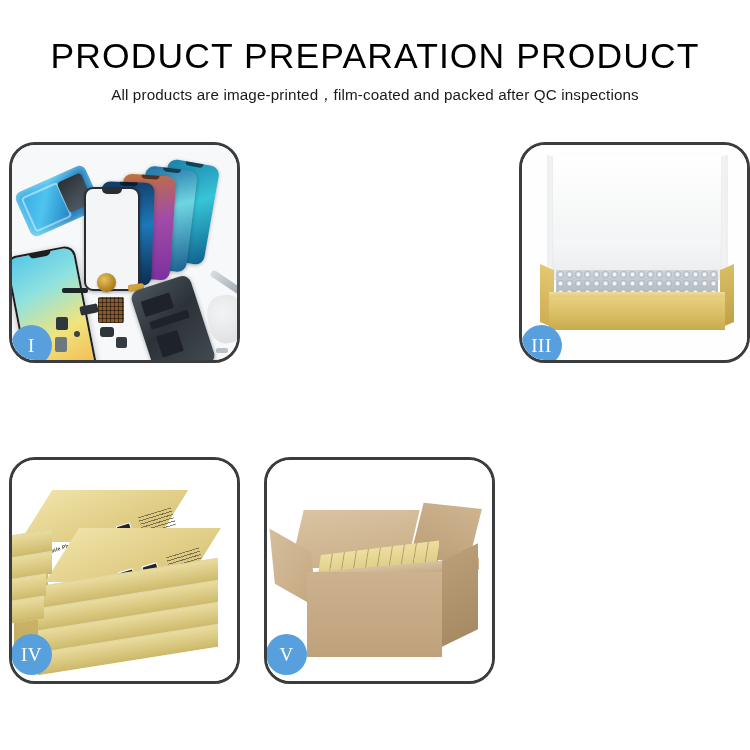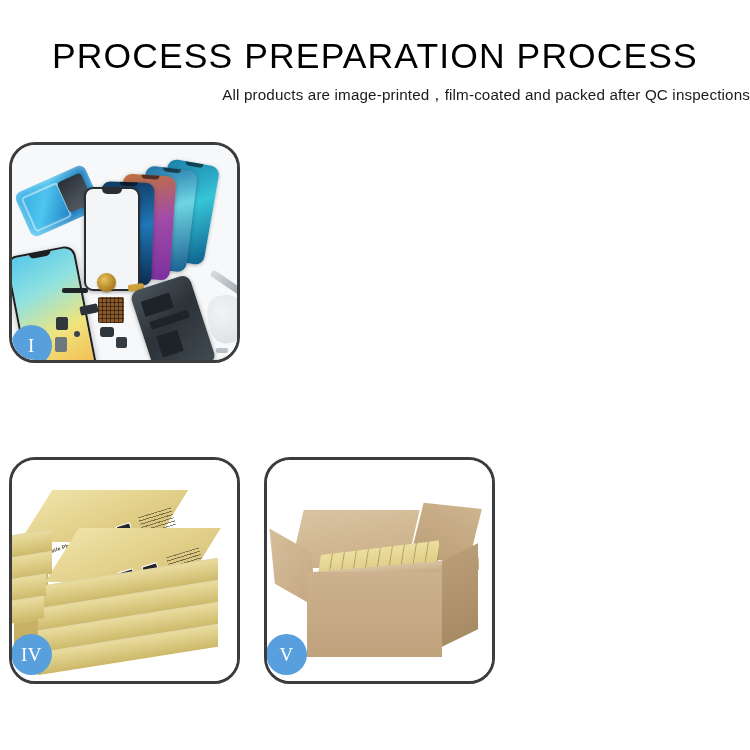--- a/index.html
+++ b/index.html
@@ -31,21 +31,21 @@
     letter-spacing: 1.1px;
     font-weight: 400;
     color: #000000;
     white-space: nowrap;
     font-family: "Liberation Sans", sans-serif;
   }
   #page-subtitle {
     position: absolute;
     left: 0; top: 85px;
     width: 750px;
-    text-align: right;
+    text-align: center;
     font-size: 15.2px;
     letter-spacing: 0.15px;
     color: #1a1a1a;
     white-space: nowrap;
     font-family: "Liberation Sans", sans-serif;
   }
 
   
   #panel-grid {
     position: absolute;
@@ -444,21 +444,21 @@
   .p6-flapmark {
     position:absolute;
     background:rgba(150,126,96,.5);
     border-radius:1px;
   }
 </style>
 </head>
 <body>
 
 <div id="header">
-  <div id="page-title">PROCESS PREPARATION PROCESS</div>
+  <div id="page-title">PRODUCT PREPARATION PRODUCT</div>
   <div id="page-subtitle">All products are image-printed，film-coated and packed after QC inspections</div>
 </div>
 
 <div id="panel-grid">
 
   <div class="panel r1 c1">
     <div class="stage">
       <div class="p1-bg"></div>
       <div class="p1-film"></div>
 
@@ -499,20 +499,37 @@
       </div>
       <div class="p1-hand"></div>
       <div class="p1-tweez"></div>
     </div>
     <div class="badge-wrap">
       <div class="badge">I</div>
     </div>
   </div>
 
 
+  <div class="panel r1 c3">
+    <div class="stage">
+      <div class="p3-bg"></div>
+      <div class="p3-lid-left"></div>
+      <div class="p3-lid-right"></div>
+      <div class="p3-lid"></div>
+      <div class="p3-inner"></div>
+      <div class="p3-bubblefill"></div>
+      <div class="p3-side-l"></div>
+      <div class="p3-side-r"></div>
+      <div class="p3-lip"></div>
+      <div class="p3-front"></div>
+    </div>
+    <div class="badge-wrap">
+      <div class="badge">III</div>
+    </div>
+  </div>
 
   <div class="panel r2 c1">
     <div class="stage">
       <div class="p4-bg"></div>
 
       <div class="sb-side" style="left:2px; top:76px; width:34px; height:110px;"></div>
 
       <div class="stackbox" style="left:0px; top:30px;">
         <div class="sb-top" style="width:136px; height:52px; left:24px;"></div>
         <div class="lid-label" style="left:30px; top:50px; transform:rotate(-17deg);">Mobile Phone Spare Parts</div>

